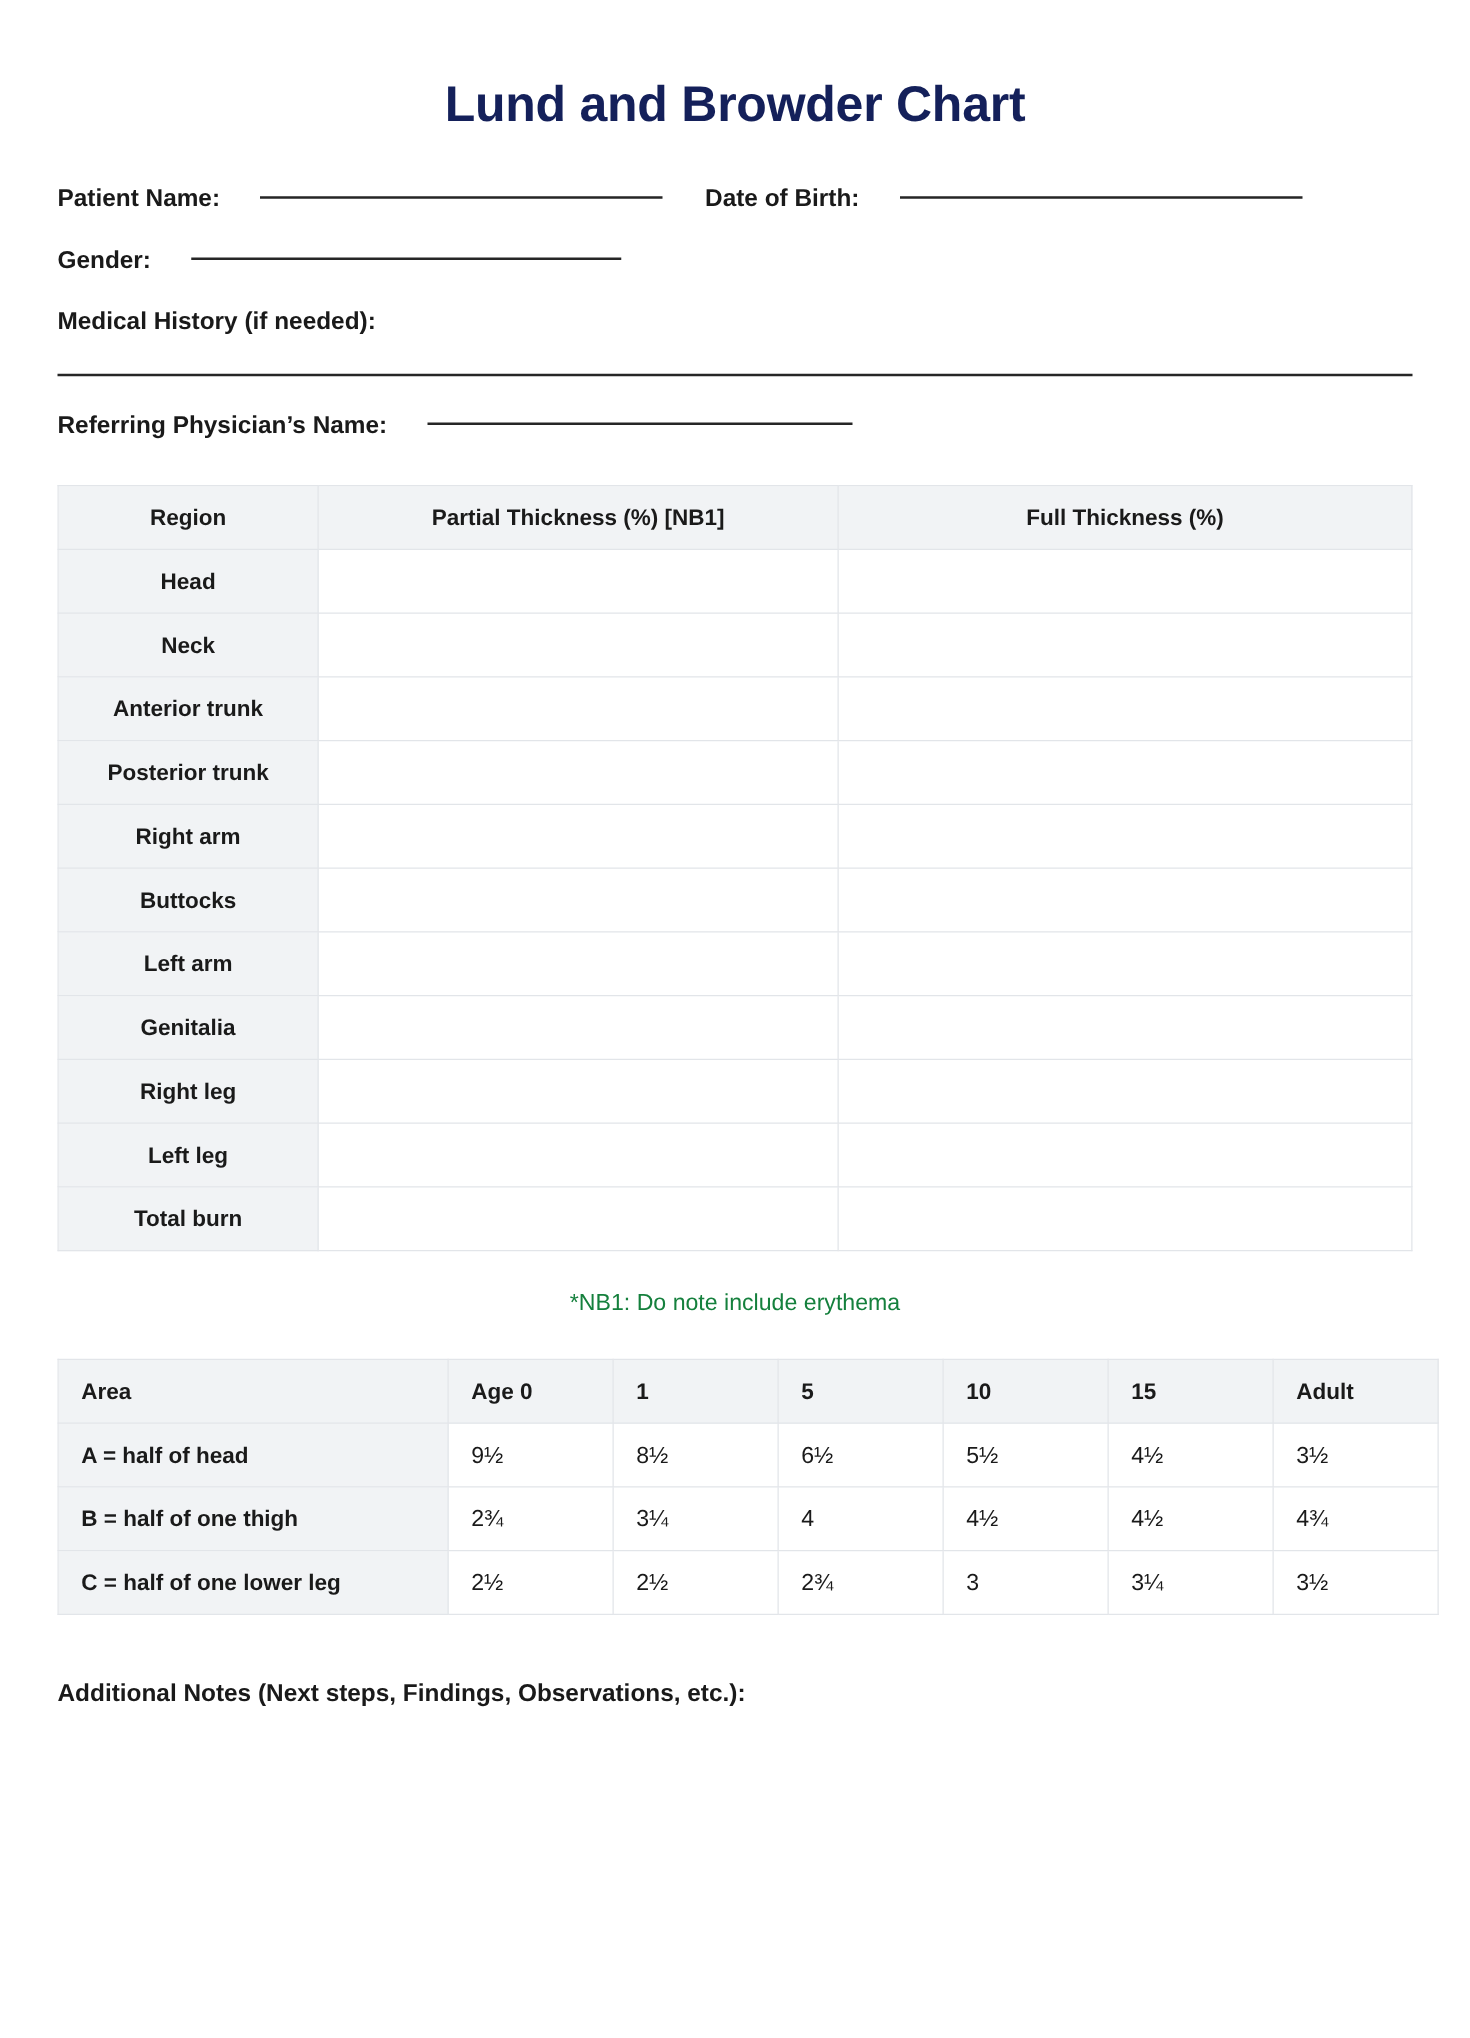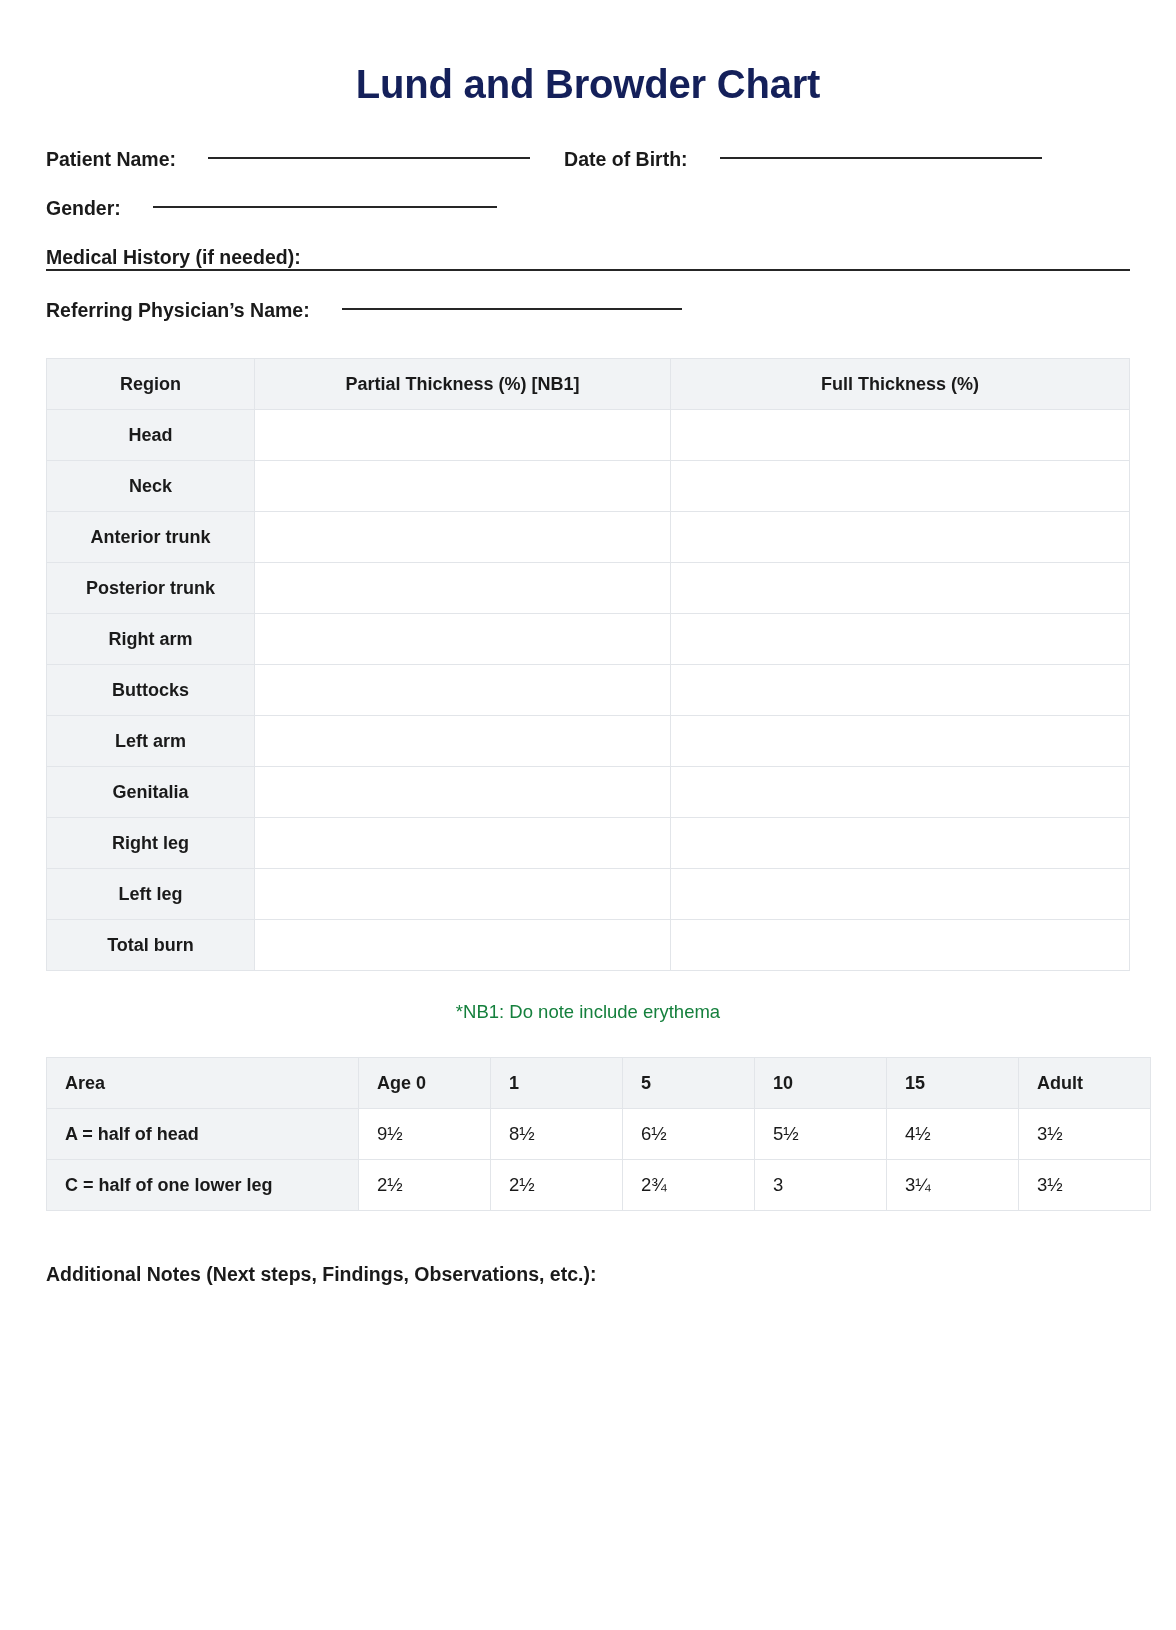--- a/index.html
+++ b/index.html
@@ -55,20 +55,21 @@
   }
   .bl-name   { width: 322px; }
   .bl-dob    { width: 322px; }
   .bl-gender { width: 344px; }
   .bl-phys   { width: 340px; }
   .gap-dob   { margin-left: 34px; }
 
   .mh-label {
     font-size: 19.5px;
     font-weight: bold;
+    margin-bottom: 30px;
   }
   .full-rule {
     border-bottom: 2px solid #262626;
     width: 100%;
     margin-bottom: 28px;
   }
 
   
   table {
     border-collapse: collapse;
@@ -276,20 +277,29 @@
       <tr>
         <th>A = half of head</th>
         <td>9½</td>
         <td>8½</td>
         <td>6½</td>
         <td>5½</td>
         <td>4½</td>
         <td>3½</td>
       </tr>
       <tr>
+        <th>B = half of one thigh</th>
+        <td>2¾</td>
+        <td>3¼</td>
+        <td>4</td>
+        <td>4½</td>
+        <td>4½</td>
+        <td>4¾</td>
+      </tr>
+      <tr>
         <th>C = half of one lower leg</th>
         <td>2½</td>
         <td>2½</td>
         <td>2¾</td>
         <td>3</td>
         <td>3¼</td>
         <td>3½</td>
       </tr>
     </tbody>
   </table>

